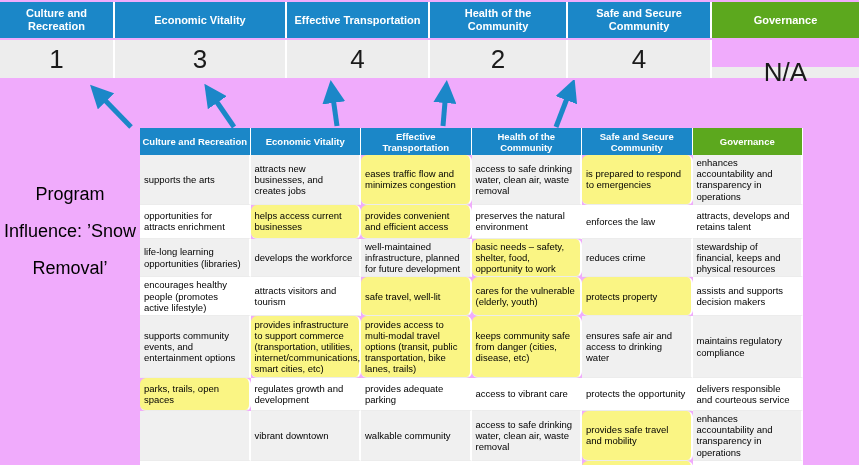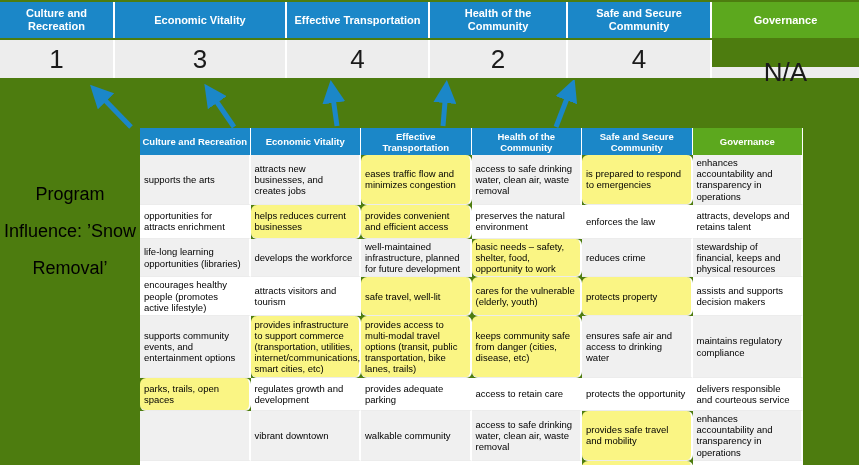--- a/index.html
+++ b/index.html
@@ -1,17 +1,17 @@
 <!DOCTYPE html>
 <html style="--blue: #1B87C8; --green: #5CA81E; --hl: #FAF584; --bandgray: #EDEDED; --rowgray: #F0F0F0;"><head>
 <meta charset="utf-8">
 <style>
   html,body{margin:0;padding:0;background:#fff;}
   body{font-family:"Liberation Sans", sans-serif; -webkit-font-smoothing:antialiased;}
-  .stage{position:relative;width:859px;height:465px;background:#4d7c0f;overflow:hidden;}
+  .stage{position:relative;width:859px;height:465px;background:#f0abfc;overflow:hidden;}
 
   
   .band{position:absolute;left:0;top:2px;width:859px;height:36px;display:flex;}
   .band .cat{box-sizing:border-box;border-right:2px solid #fff;color:#fff;font-weight:bold;
     font-size:11px;line-height:13px;display:flex;align-items:center;justify-content:center;
     text-align:center;background:var(--blue);padding:0 6px;}
   .band .cat:last-child{border-right:none;background:var(--green);}
   .w0{width:115px}.w1{width:172px}.w2{width:143px}.w3{width:138px}.w4{width:144px}.w5{width:147px}
 
   
@@ -102,21 +102,21 @@
         <tr>
           <td>supports the arts</td>
           <td>attracts new businesses, and creates jobs</td>
           <td class="hl">eases traffic flow and minimizes congestion</td>
           <td>access to safe drinking water, clean air, waste removal</td>
           <td class="hl">is prepared to respond to emergencies</td>
           <td>enhances accountability and transparency in operations</td>
         </tr>
         <tr>
           <td>opportunities for attracts enrichment</td>
-          <td class="hl">helps reduces current businesses</td>
+          <td class="hl">helps access current businesses</td>
           <td class="hl">provides convenient and efficient access</td>
           <td>preserves the natural environment</td>
           <td>enforces the law</td>
           <td>attracts, develops and retains talent</td>
         </tr>
         <tr>
           <td>life-long learning opportunities (libraries)</td>
           <td>develops the workforce</td>
           <td>well-maintained infrastructure, planned for future development</td>
           <td class="hl">basic needs – safety, shelter, food, opportunity to work</td>
@@ -136,21 +136,21 @@
           <td class="hl">provides infrastructure to support commerce (transportation, utilities, internet/communications, smart cities, etc)</td>
           <td class="hl">provides access to multi-modal travel options (transit, public transportation, bike lanes, trails)</td>
           <td class="hl">keeps community safe from danger (cities, disease, etc)</td>
           <td>ensures safe air and access to drinking water</td>
           <td>maintains regulatory compliance</td>
         </tr>
         <tr>
           <td class="hl">parks, trails, open spaces</td>
           <td>regulates growth and development</td>
           <td>provides adequate parking</td>
-          <td>access to retain care</td>
+          <td>access to vibrant care</td>
           <td>protects the opportunity</td>
           <td>delivers responsible and courteous service</td>
         </tr>
         <tr>
           <td></td>
           <td>vibrant downtown</td>
           <td>walkable community</td>
           <td>access to safe drinking water, clean air, waste removal</td>
           <td class="hl">provides safe travel and mobility</td>
           <td>enhances accountability and transparency in operations</td>

